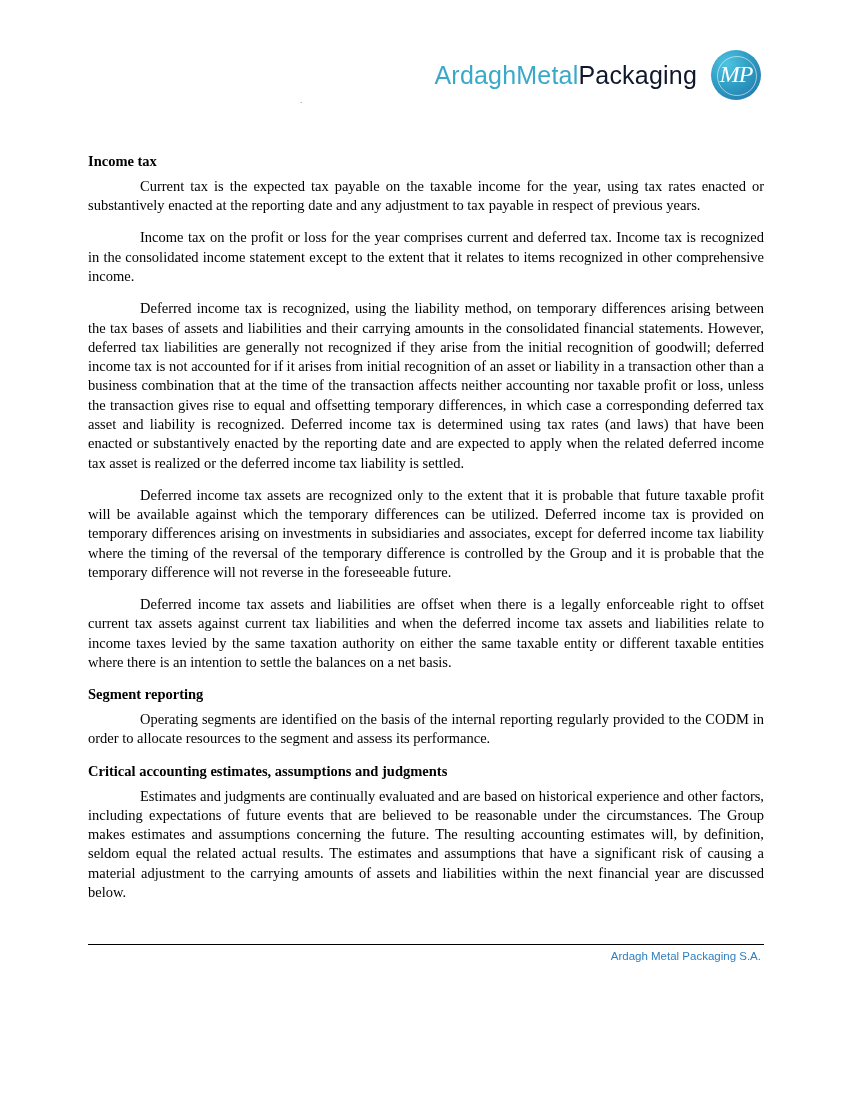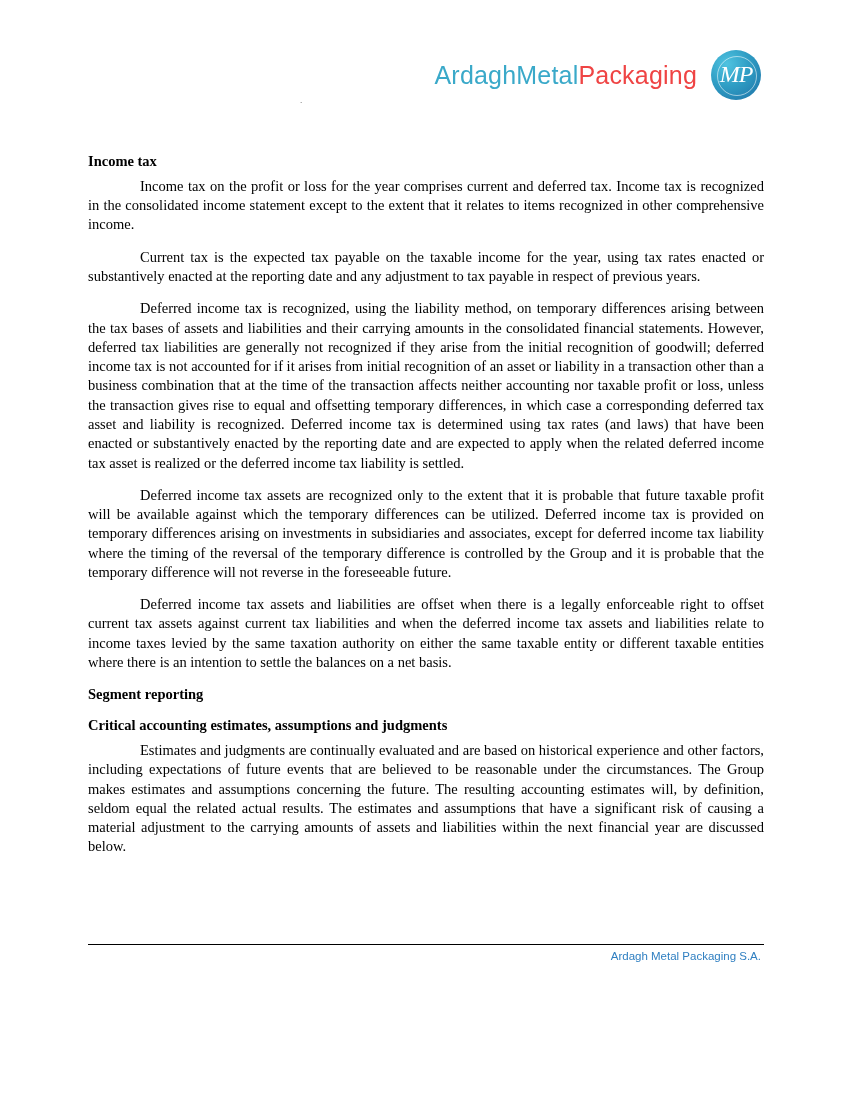--- a/index.html
+++ b/index.html
@@ -30,21 +30,21 @@
     align-items: center;
     gap: 14px;
   }
   .logo-wordmark {
     font-family: "Liberation Sans", sans-serif;
     font-size: 25px;
     letter-spacing: 0.2px;
     white-space: nowrap;
   }
   .logo-wordmark .part-a { color: #3aa9c9; }
-  .logo-wordmark .part-b { color: #ef4444; }
+  .logo-wordmark .part-b { color: #0f172a; }
   .logo-mark {
     width: 50px;
     height: 50px;
     border-radius: 50%;
     background: radial-gradient(circle at 32% 28%, #4fc3e0 0%, #2f9dc4 45%, #1d6fa5 100%);
     position: relative;
     flex: none;
   }
   .logo-mark .mp {
     position: absolute;
@@ -141,27 +141,28 @@
     <div class="logo-mark">
       <span class="mp">MP</span>
     </div>
   </div>
 
   <div class="tiny-dot">.</div>
 
   <div class="content">
 
     <h2 class="section-heading">Income tax</h2>
+    <p class="para">Current tax is the expected tax payable on the taxable income for the year, using tax rates enacted or substantively enacted at the reporting date and any adjustment to tax payable in respect of previous years.</p>
     <p class="para">Income tax on the profit or loss for the year comprises current and deferred tax. Income tax is recognized in the consolidated income statement except to the extent that it relates to items recognized in other comprehensive income.</p>
-    <p class="para">Current tax is the expected tax payable on the taxable income for the year, using tax rates enacted or substantively enacted at the reporting date and any adjustment to tax payable in respect of previous years.</p>
     <p class="para">Deferred income tax is recognized, using the liability method, on temporary differences arising between the tax bases of assets and liabilities and their carrying amounts in the consolidated financial statements. However, deferred tax liabilities are generally not recognized if they arise from the initial recognition of goodwill; deferred income tax is not accounted for if it arises from initial recognition of an asset or liability in a transaction other than a business combination that at the time of the transaction affects neither accounting nor taxable profit or loss, unless the transaction gives rise to equal and offsetting temporary differences, in which case a corresponding deferred tax asset and liability is recognized. Deferred income tax is determined using tax rates (and laws) that have been enacted or substantively enacted by the reporting date and are expected to apply when the related deferred income tax asset is realized or the deferred income tax liability is settled.</p>
     <p class="para">Deferred income tax assets are recognized only to the extent that it is probable that future taxable profit will be available against which the temporary differences can be utilized. Deferred income tax is provided on temporary differences arising on investments in subsidiaries and associates, except for deferred income tax liability where the timing of the reversal of the temporary difference is controlled by the Group and it is probable that the temporary difference will not reverse in the foreseeable future.</p>
     <p class="para">Deferred income tax assets and liabilities are offset when there is a legally enforceable right to offset current tax assets against current tax liabilities and when the deferred income tax assets and liabilities relate to income taxes levied by the same taxation authority on either the same taxable entity or different taxable entities where there is an intention to settle the balances on a net basis.</p>
 
     <h2 class="section-heading spacer-heading">Segment reporting</h2>
+    <p class="para">Operating segments are identified on the basis of the internal reporting regularly provided to the CODM in order to allocate resources to the segment and assess its performance.</p>
 
     <h2 class="section-heading spacer-heading">Critical accounting estimates, assumptions and judgments</h2>
     <p class="para">Estimates and judgments are continually evaluated and are based on historical experience and other factors, including expectations of future events that are believed to be reasonable under the circumstances. The Group makes estimates and assumptions concerning the future. The resulting accounting estimates will, by definition, seldom equal the related actual results. The estimates and assumptions that have a significant risk of causing a material adjustment to the carrying amounts of assets and liabilities within the next financial year are discussed below.</p>
 
   </div>
 
   <div class="footer-rule"></div>
   <div class="footer-company">Ardagh Metal Packaging S.A.</div>
 
 </div>

